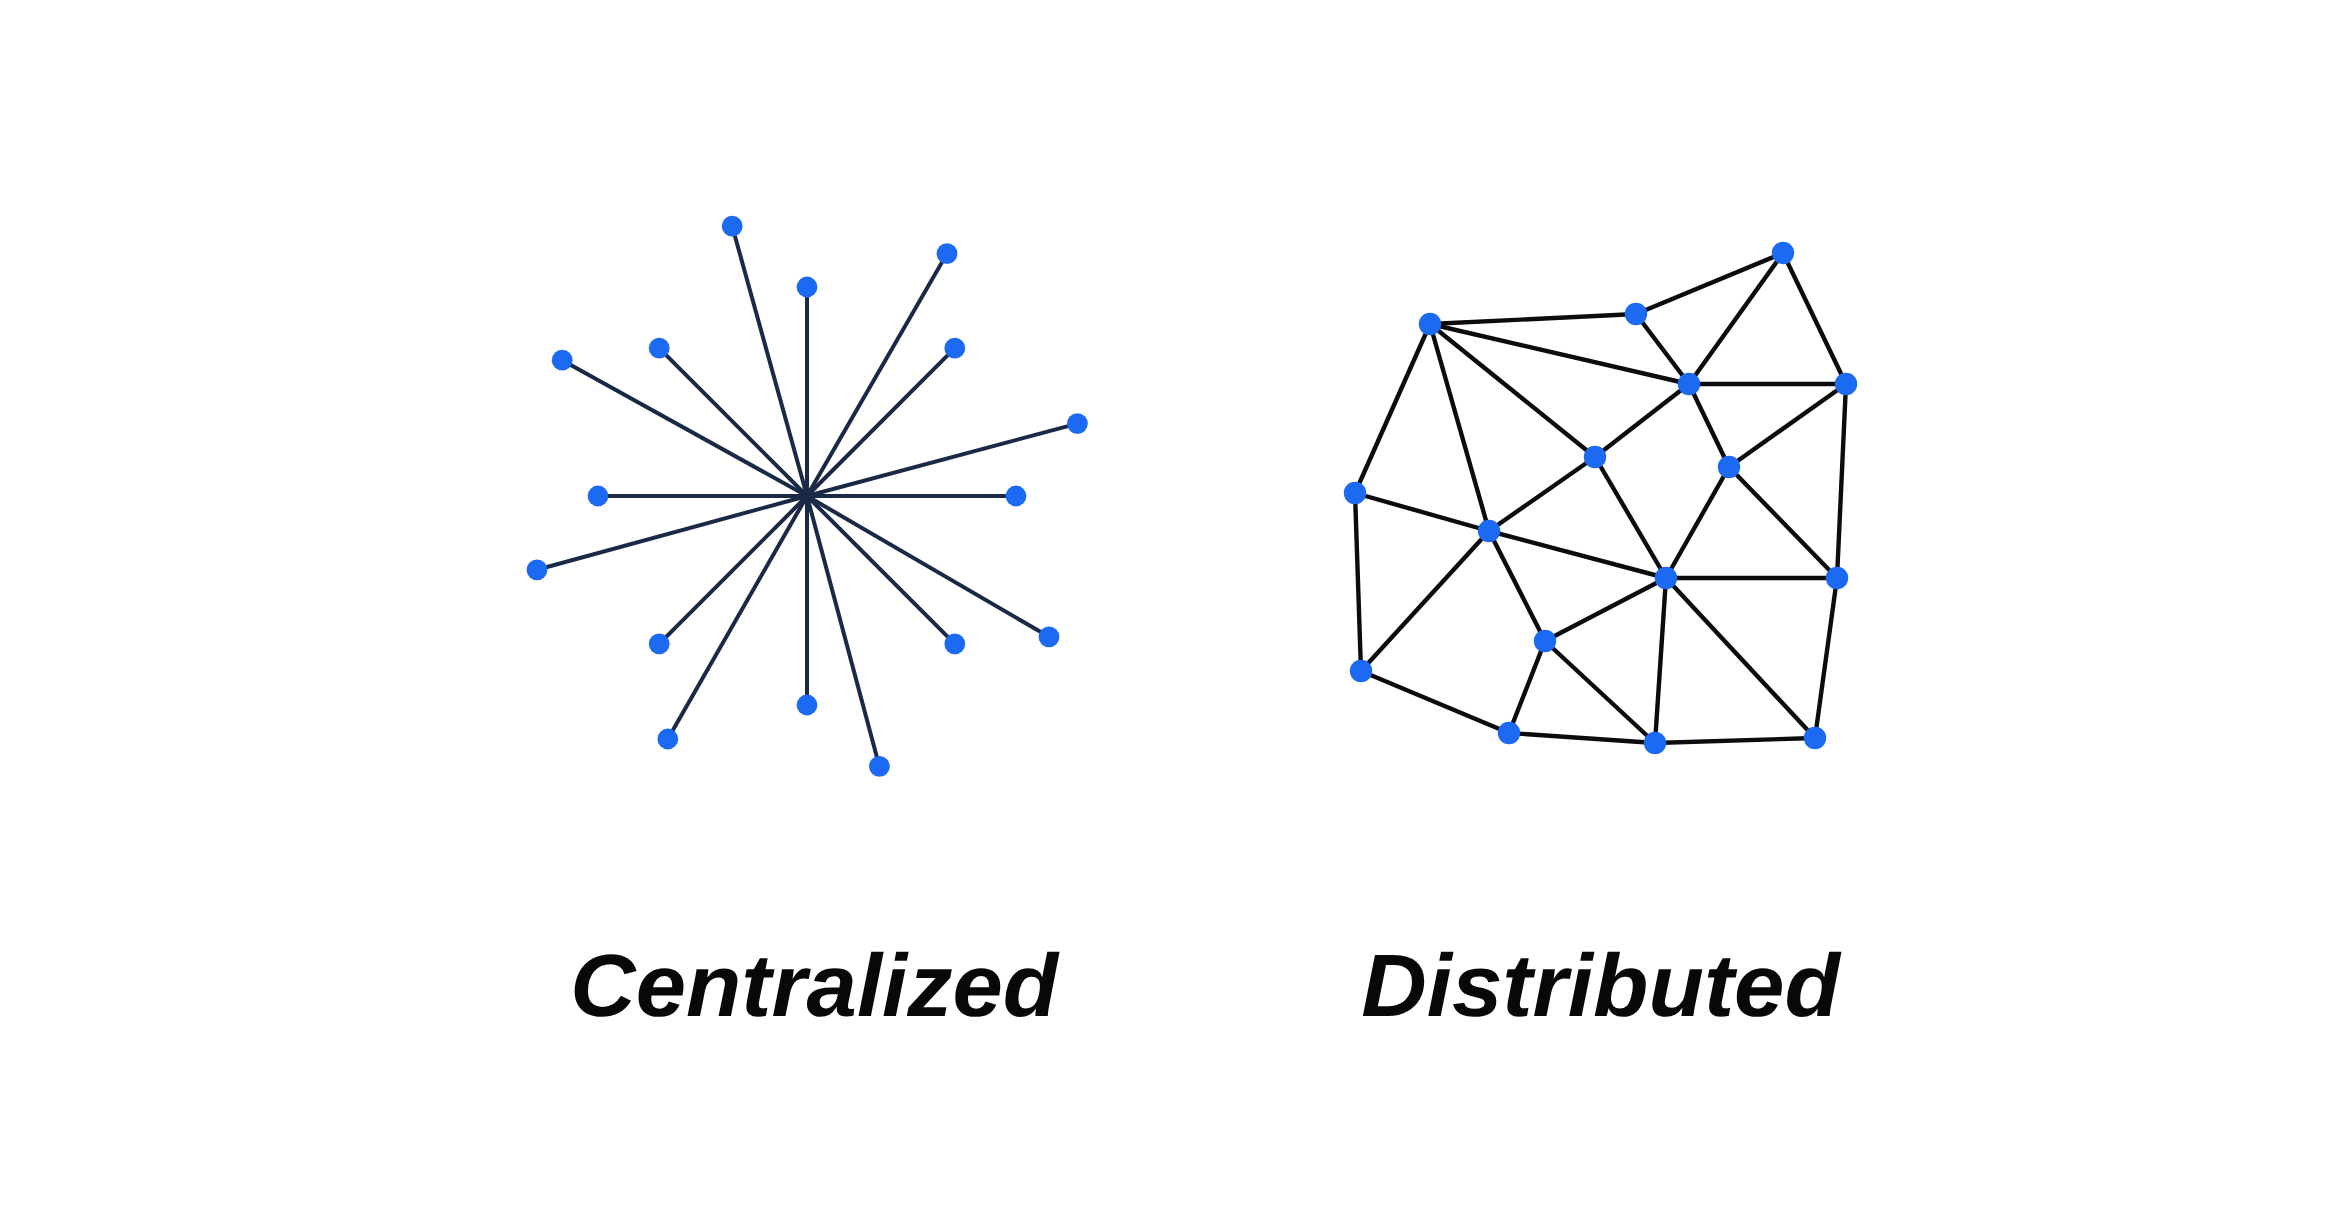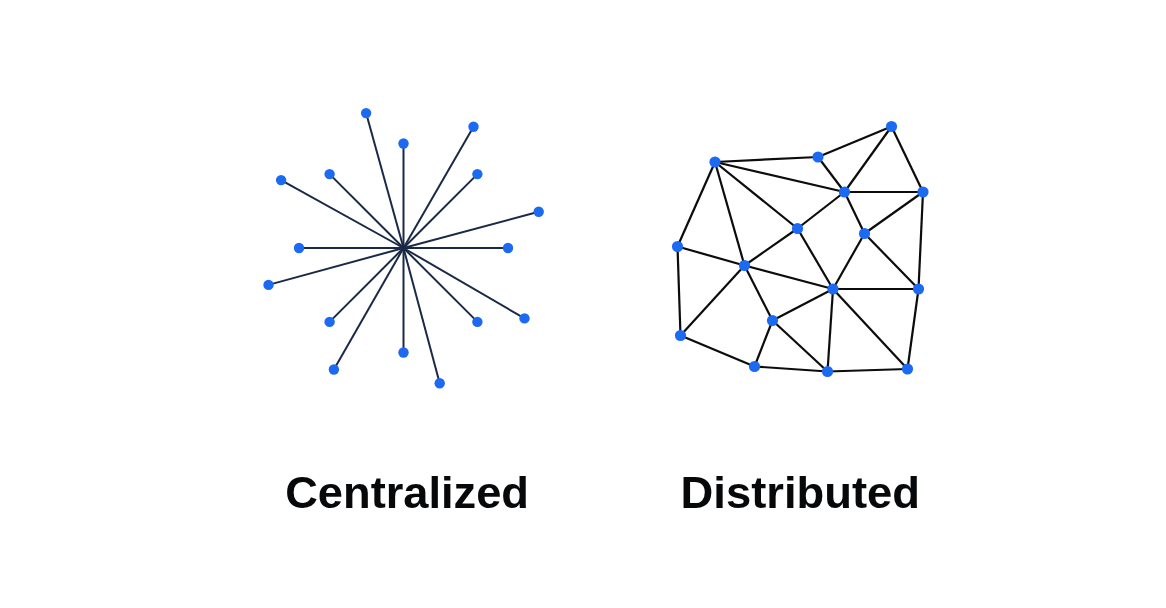--- a/index.html
+++ b/index.html
@@ -1,16 +1,16 @@
 <!DOCTYPE html>
 <html><head>
 <meta charset="utf-8">
 <style>
   html,body { margin:0; padding:0; background:#ffffff; }
-  .wrap { position:relative; width:1166px; height:608px; overflow:hidden; }
+  .wrap { position:relative; width:1166px; height:608px; overflow:hidden;font-style:italic; }
   svg { position:absolute; left:0; top:0; }
   text { font-family:"Liberation Sans", sans-serif; font-weight:bold; fill:#07080a; }
 </style>
 </head>
 <body>
 <div class="wrap">
 <svg width="1166" height="608" viewBox="0 0 1166 608">
   <g stroke="#1a2946" stroke-width="2">
         <line x1="403.5" y1="248.0" x2="508.0" y2="248.0"></line>
         <line x1="403.5" y1="248.0" x2="477.4" y2="174.1"></line>

